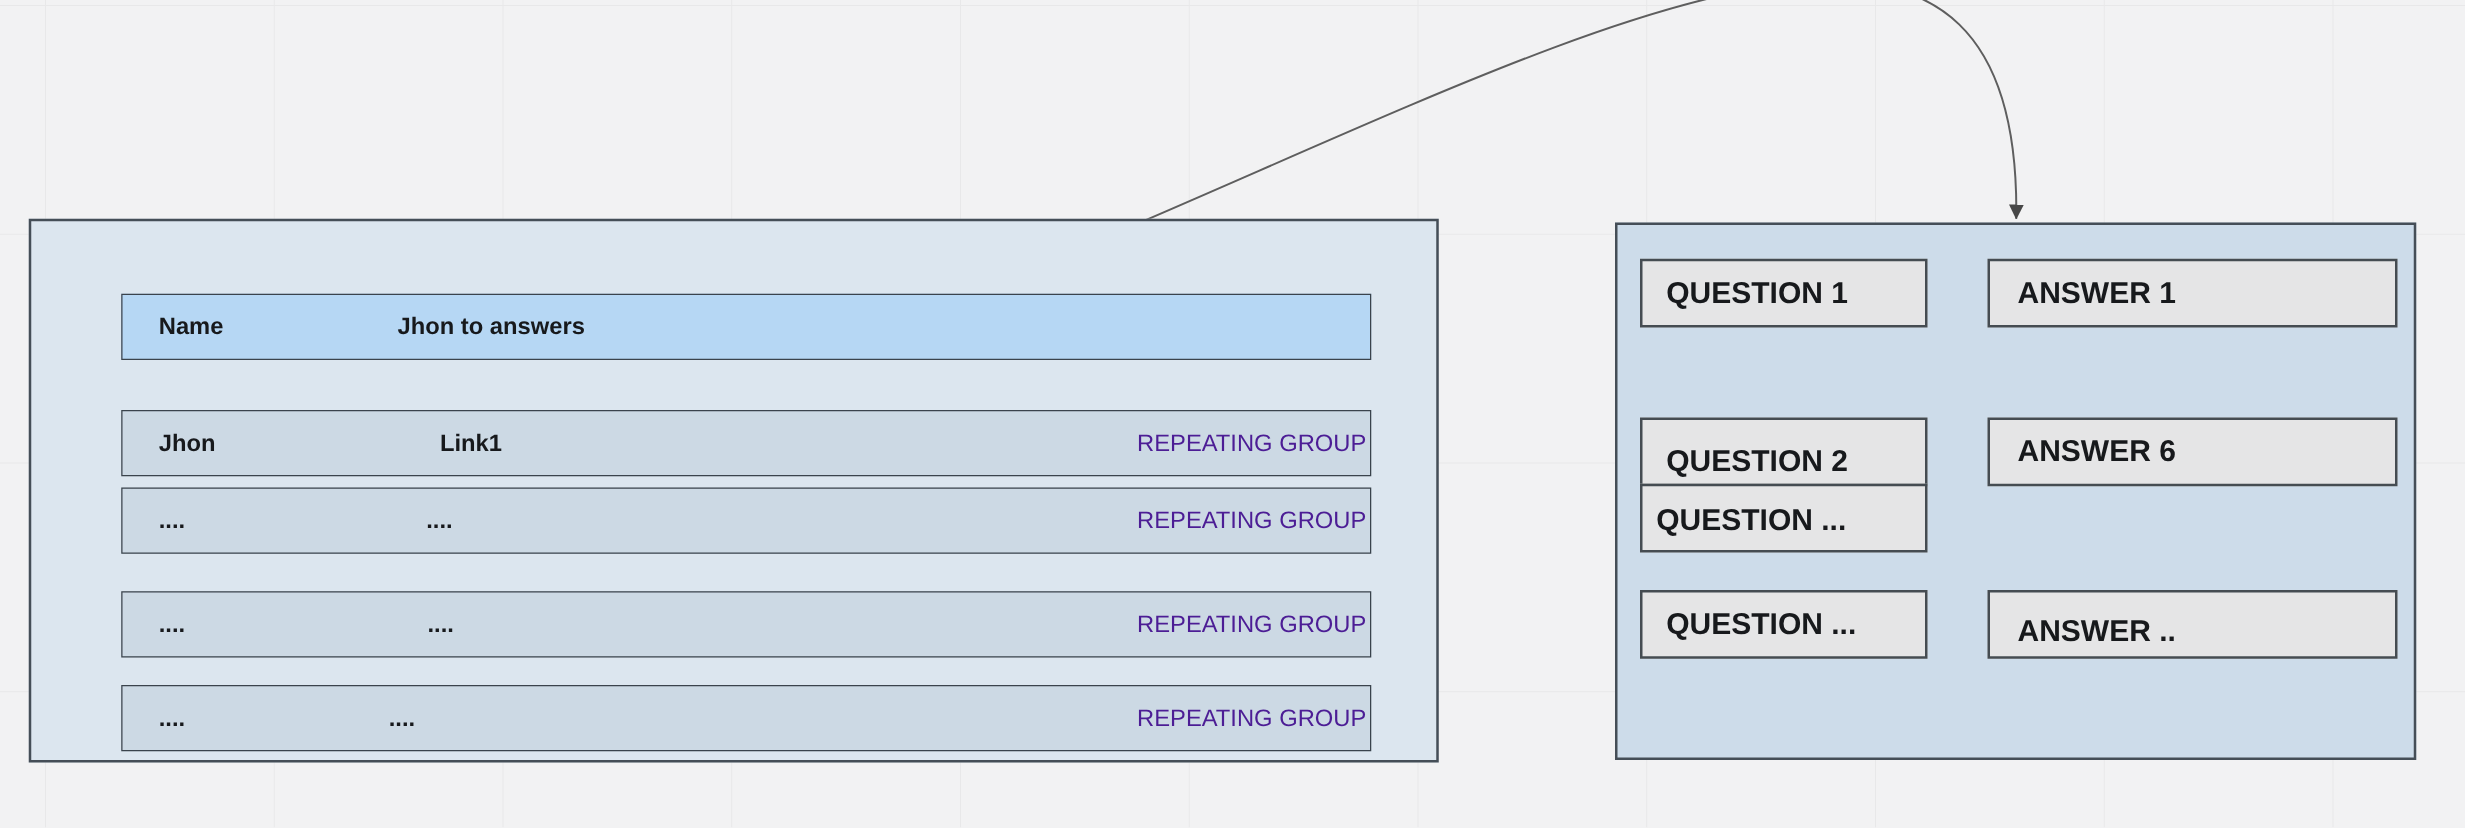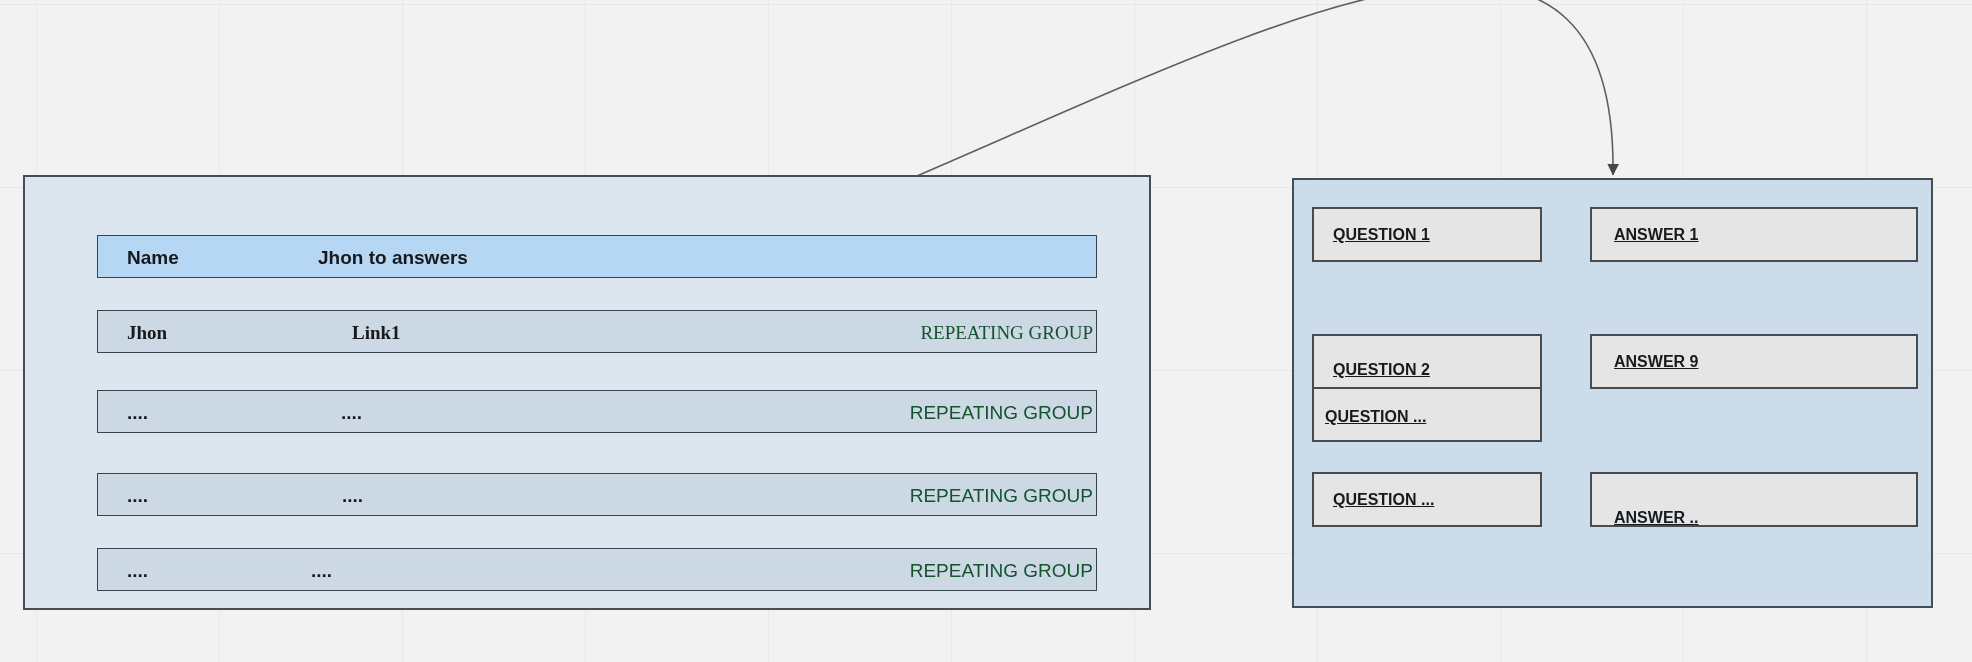--- a/index.html
+++ b/index.html
@@ -34,30 +34,30 @@
     position:absolute;
     left:23px;top:175px;
     width:1128px;height:435px;
     box-sizing:border-box;
     background:#dce6ef;
     border:2px solid #454e57;
   }
   .t-row{
     position:absolute;
     left:72px;
-    width:1000px;height:43px;
+    width:1000px;height:53px;
     box-sizing:border-box;
     background:#ccd9e4;
     border:1.5px solid #3a434c;
   }
   .t-row.header{
     top:58px;
     background:#b6d7f4;
   }
-  .t-row.r0{top:133px;font-family:Liberation Serif, serif;}
+  .t-row.r0{top:151px;}
   .t-row.r1{top:213px;}
   .t-row.r2{top:296px;}
   .t-row.r3{top:371px;}
 
   .cell{
     position:absolute;
     top:50%;
     transform:translateY(-50%);
     font-size:19px;
     font-weight:bold;
@@ -71,21 +71,21 @@
   .r1 .c2{left:243px;}
   .r2 .c2{left:244px;}
   .r3 .c2{left:213px;}
   .tag{
     position:absolute;
     right:3px;
     top:50%;
     transform:translateY(-50%);
     font-size:19px;
     font-weight:normal;
-    color:#14532d;
+    color:#4c1d95;
     line-height:1;
     white-space:pre;
   }
 
   
   .qa-container{
     position:absolute;
     left:1292px;top:178px;
     width:641px;height:430px;
     box-sizing:border-box;
@@ -102,33 +102,32 @@
   .qa-box.q{left:18px;width:230px;}
   .qa-box.a{left:296px;width:328px;}
   .qa-box.row0{top:27px;}
   .qa-box.row1{top:122px;margin-top:32px;}
   .qa-box.row2{top:207px;}
   .qa-box.row3{top:292px;}
   .qa-text{
     position:absolute;
     top:50%;
     transform:translateY(-50%);
-    font-size:16px;
+    font-size:24px;
     font-weight:bold;
     color:#17191c;
     line-height:1;
     white-space:pre;
-    text-decoration:underline;
   }
   .q .qa-text{left:19px;}
   .a .qa-text{left:22px;}
   .q.row1 .qa-text{transform:translateY(calc(-50% + 8px));}
   .q.row2 .qa-text{left:11px;transform:translateY(calc(-50% + 2px));}
   .a.row2 .qa-text{transform:translateY(calc(-50% + 3px));}
-  .a.row3 .qa-text{transform:translateY(calc(-50% + 6px));margin-top:12px;}
+  .a.row3 .qa-text{transform:translateY(calc(-50% + 6px));}
 </style>
 </head>
 <body>
 
 <div class="canvas">
 
   <svg class="connector-svg" viewBox="0 0 1972 662" xmlns="http://www.w3.org/2000/svg">
     <defs>
       <marker id="arrowhead" markerUnits="userSpaceOnUse" markerWidth="12" markerHeight="12" viewBox="0 0 10 10" refX="9.5" refY="5" orient="auto">
         <path d="M0,0 L10,5 L0,10 z" fill="#474747"></path>
@@ -176,21 +175,21 @@
       <span class="qa-text">QUESTION 1</span>
     </div>
     <div class="qa-box a row0">
       <span class="qa-text">ANSWER 1</span>
     </div>
 
     <div class="qa-box q row1">
       <span class="qa-text">QUESTION 2</span>
     </div>
     <div class="qa-box a row1">
-      <span class="qa-text">ANSWER 9</span>
+      <span class="qa-text">ANSWER 6</span>
     </div>
 
     <div class="qa-box q row2">
       <span class="qa-text">QUESTION ...</span>
     </div>
 
     <div class="qa-box q row3">
       <span class="qa-text">QUESTION ...</span>
     </div>
     <div class="qa-box a row3">

